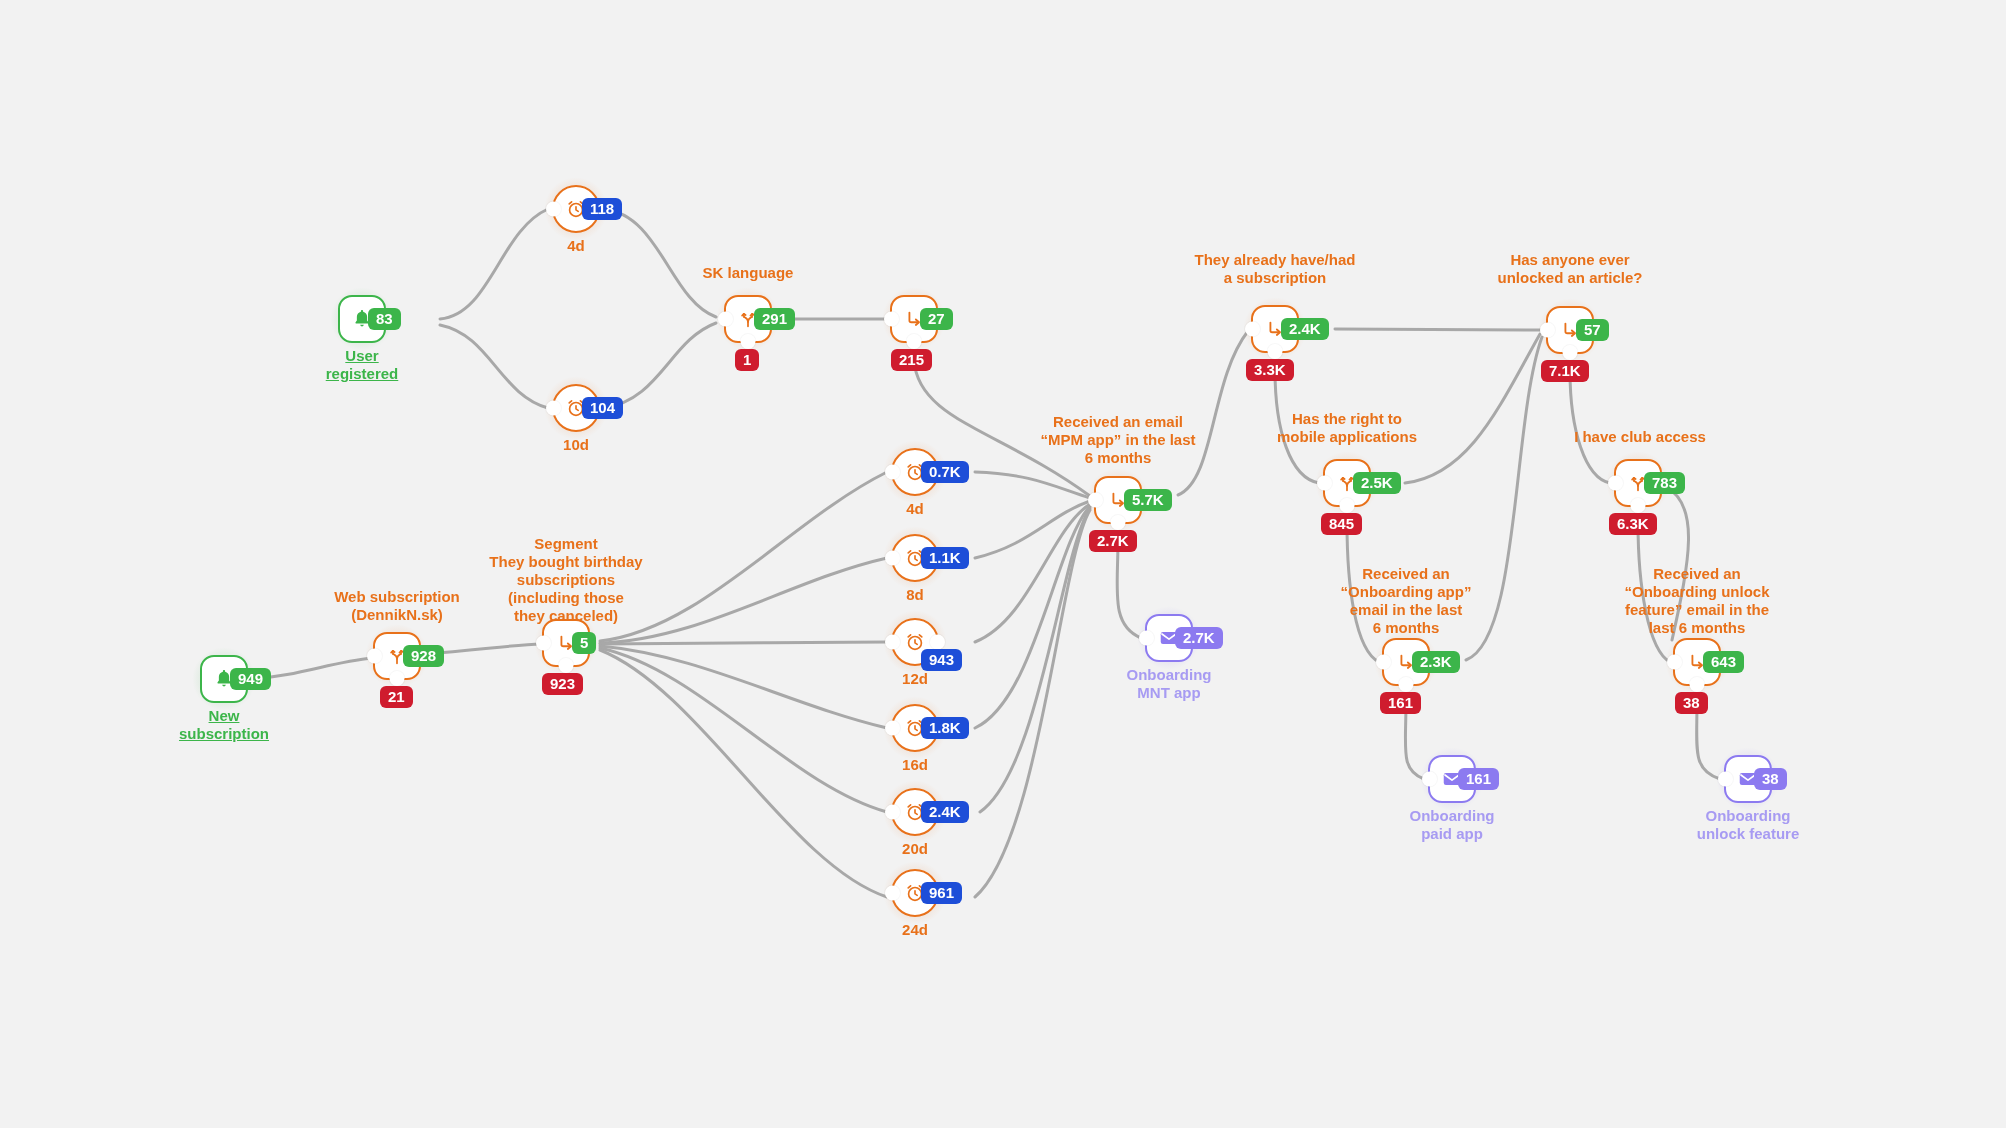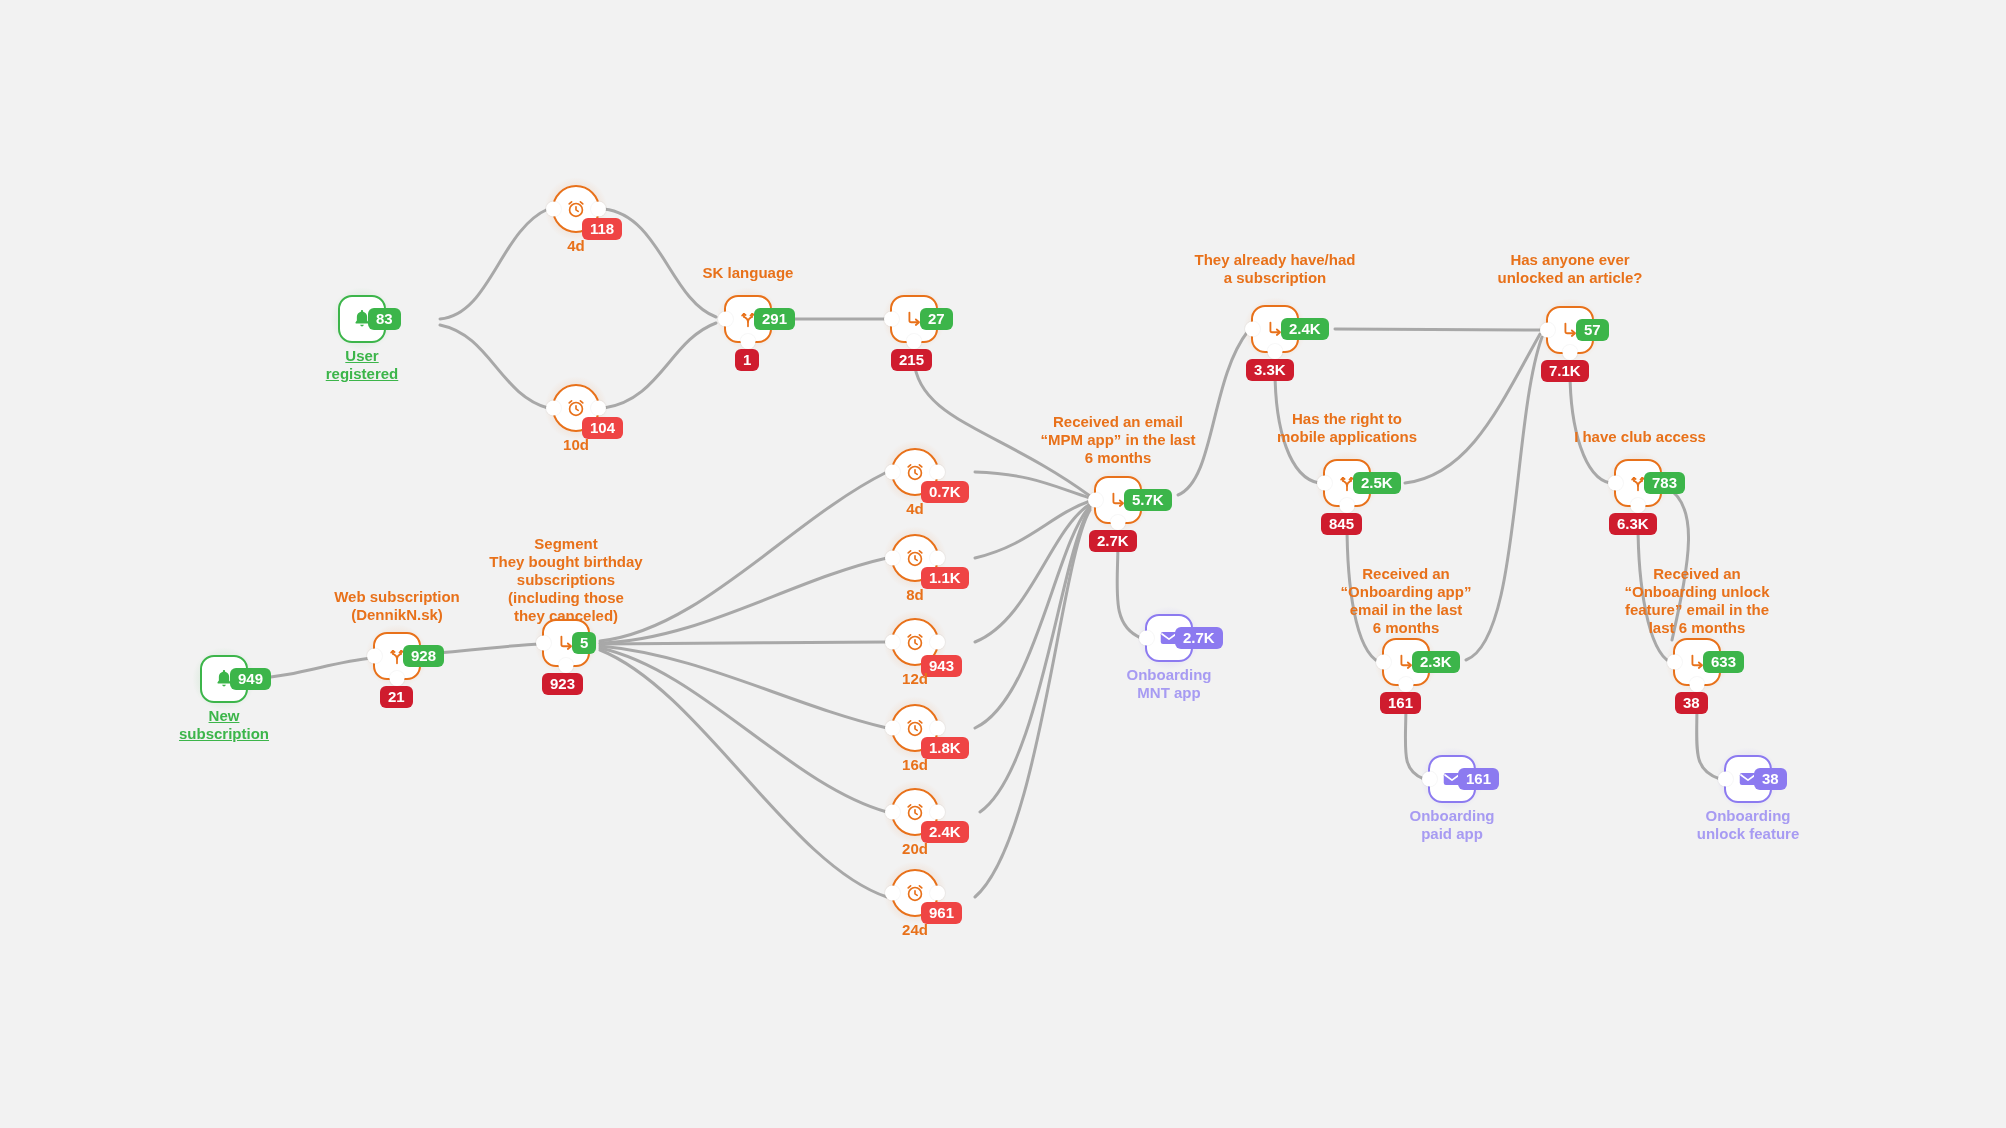--- a/index.html
+++ b/index.html
@@ -56,21 +56,21 @@
   .badge{
     position:absolute;
     padding:2px 8px 3px 8px;
     border-radius:6px;
     font-size:15px;line-height:17px;font-weight:700;
     color:#ffffff;white-space:nowrap;
     transform:translateY(-50%);
   }
   .badge.green {background:#3cb54a;}
   .badge.red   {background:#cf1c2e;}
-  .badge.orange{background:#ef4444;margin-top:20px;}
+  .badge.orange{background:#1d4ed8;}
   .badge.purple{background:#8c7af0;}
   .badge.out-right{left:30px;top:0;}
 
   
   .nlabel{
     position:absolute;left:50%;transform:translateX(-50%);
     top:52px;
     font-size:15px;line-height:18px;font-weight:700;
     color:#e8711a;text-align:center;white-space:pre;
   }
@@ -339,21 +339,21 @@
         <svg class="icon" width="22" height="22" viewBox="0 0 24 24" fill="none" stroke="#e8711a" stroke-width="1.8" stroke-linecap="round">
           <circle cx="12" cy="13" r="7"></circle>
             <path d="M12 9.5V13l2.4 1.6"></path>
             <path d="M4.6 6.4 7.2 4.2"></path>
             <path d="M19.4 6.4 16.8 4.2"></path>
         </svg>
       </span>
       <div class="port left"></div>
       <div class="port right"></div>
     </div>
-    <div class="badge orange out-right" style="top:28px">943</div>
+    <div class="badge orange out-right" style="top:42px">943</div>
     <div class="nlabel">12d</div>
   </div>
 
   <div class="node wait" style="left:915px;top:728px">
     <div class="shape circle">
       <span>
         <svg class="icon" width="22" height="22" viewBox="0 0 24 24" fill="none" stroke="#e8711a" stroke-width="1.8" stroke-linecap="round">
           <circle cx="12" cy="13" r="7"></circle>
             <path d="M12 9.5V13l2.4 1.6"></path>
             <path d="M4.6 6.4 7.2 4.2"></path>
@@ -566,21 +566,21 @@
       <span>
         <svg class="icon" width="22" height="22" viewBox="0 0 24 24" fill="none" stroke="#e8711a" stroke-width="2" stroke-linecap="round" stroke-linejoin="round">
           <path d="M7 5v8.5a2 2 0 0 0 2 2h7.5"></path>
             <path d="M14 12.5 17.5 15.5 14 18.5"></path>
         </svg>
       </span>
       <div class="port left"></div>
       <div class="port right"></div>
       <div class="port bottom"></div>
     </div>
-    <div class="badge green out-right" style="top:24px">633</div>
+    <div class="badge green out-right" style="top:24px">643</div>
     <div class="badge red" style="left:2px;top:54px;transform:none">38</div>
   </div>
 
   <div class="node email" style="left:1748px;top:779px">
     <div class="shape rect">
       <span>
         <svg class="icon" width="22" height="22" viewBox="0 0 24 24" fill="#8c7af0">
           <rect x="3" y="5.5" width="18" height="13" rx="2.4"></rect>
           <path d="M4.3 7.6 12 13.3l7.7-5.7" fill="none" stroke="#ffffff" stroke-width="1.8" stroke-linecap="round" stroke-linejoin="round"></path>
         </svg>

